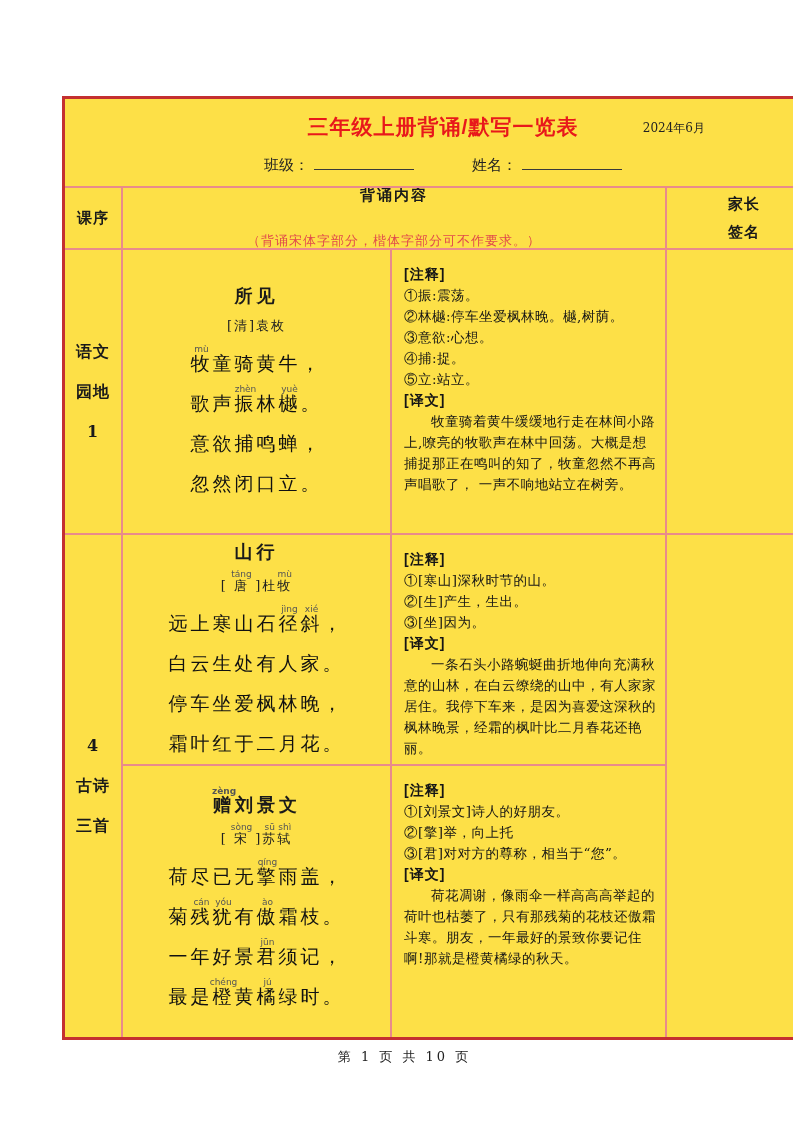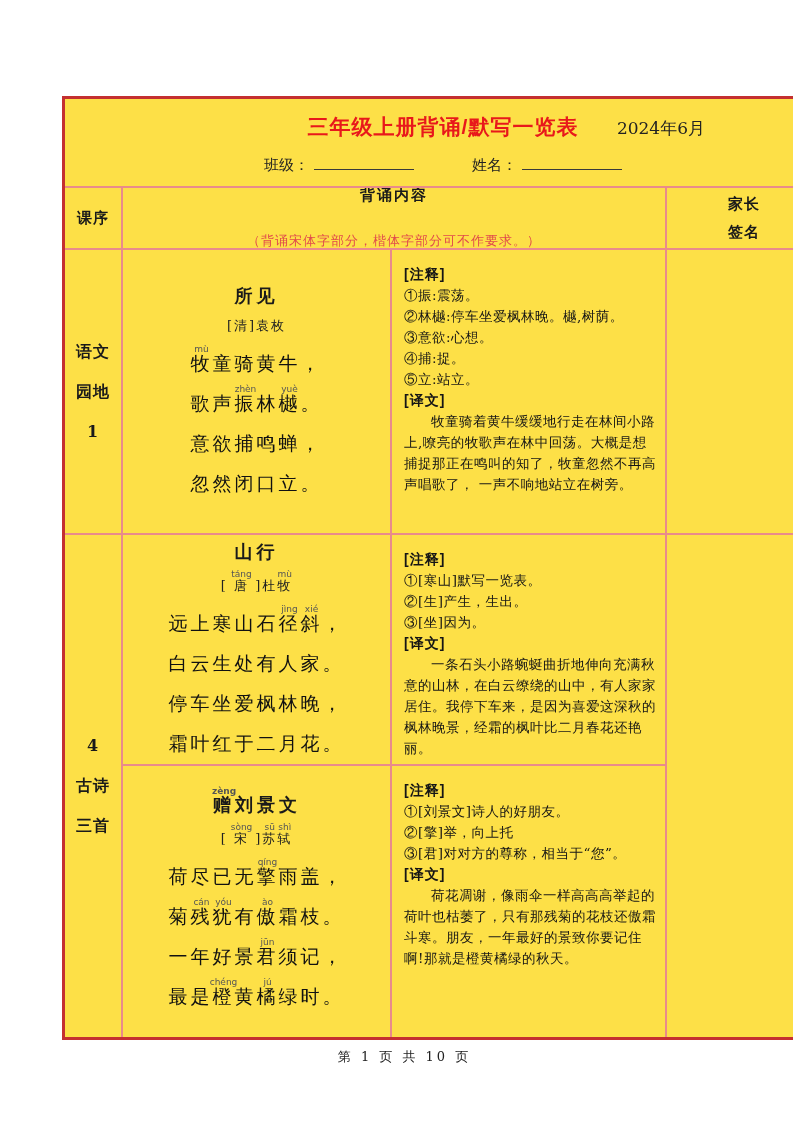--- a/index.html
+++ b/index.html
@@ -16,21 +16,21 @@
     background:#fde047;
   }
   .cell{box-sizing:border-box;overflow:hidden;}
   .b-r{border-right:2px solid var(--border-inner,#e98b8b);}
   .b-b{border-bottom:2px solid var(--border-inner,#e98b8b);}
 
   
   .title-cell{display:flex;flex-direction:column;justify-content:center;}
   .title-line{position:relative;text-align:center;height:34px;line-height:34px;}
   .main-title{font-size:21px;font-weight:bold;color:var(--title-red,#e8181b);letter-spacing:1px;}
-  .date{position:absolute;right:116px;top:5px;font-size:17px;line-height:26px;color:#222;
+  .date{position:absolute;right:116px;top:5px;font-size:12px;line-height:26px;color:#222;
         font-family:"DejaVu Serif",serif;font-weight:normal;}
   .blank-row{display:flex;justify-content:center;gap:58px;margin-top:10px;font-size:15px;
              font-family:"DejaVu Serif",serif;color:#222;}
   .blank{display:inline-block;width:100px;border-bottom:1.5px solid #3a3a3a;height:15px;margin-left:5px;}
 
   
   .hdr-course{display:flex;align-items:center;justify-content:center;font-weight:bold;font-size:15px;letter-spacing:1px;}
   .hdr-content{display:flex;flex-direction:column;align-items:center;justify-content:center;gap:27px;}
   .hdr-content-title{font-weight:bold;font-size:15px;letter-spacing:2px;}
   .hdr-note{font-size:13px;color:var(--note-red,#e14b4b);letter-spacing:1px;font-family:"DejaVu Serif",serif;}
@@ -137,21 +137,21 @@
         <div class="poem-line">远上寒山石<ruby>径<rt>jìng</rt></ruby><ruby>斜<rt>xié</rt></ruby>，</div>
         <div class="poem-line">白云生处有人家。</div>
         <div class="poem-line">停车坐爱枫林晚，</div>
         <div class="poem-line">霜叶红于二月花。</div>
       </div>
   </div>
 
   <div class="cell notes-cell b-r b-b" style="grid-area:4/3/5/4">
     <div class="note-label">[注释]</div>
     <div>
-        <div class="zhushi-item">①[寒山]默写一览表。</div>
+        <div class="zhushi-item">①[寒山]深秋时节的山。</div>
         <div class="zhushi-item">②[生]产生，生出。</div>
         <div class="zhushi-item">③[坐]因为。</div>
       </div>
     <div class="note-label">[译文]</div>
     <div class="yiwen">
         <p>一条石头小路蜿蜒曲折地伸向充满秋意的山林，在白云缭绕的山中，有人家家居住。我停下车来，是因为喜爱这深秋的枫林晚景，经霜的枫叶比二月春花还艳丽。</p>
       </div>
   </div>
 
   <div class="cell poem-cell b-r" style="grid-area:5/2/6/3">

